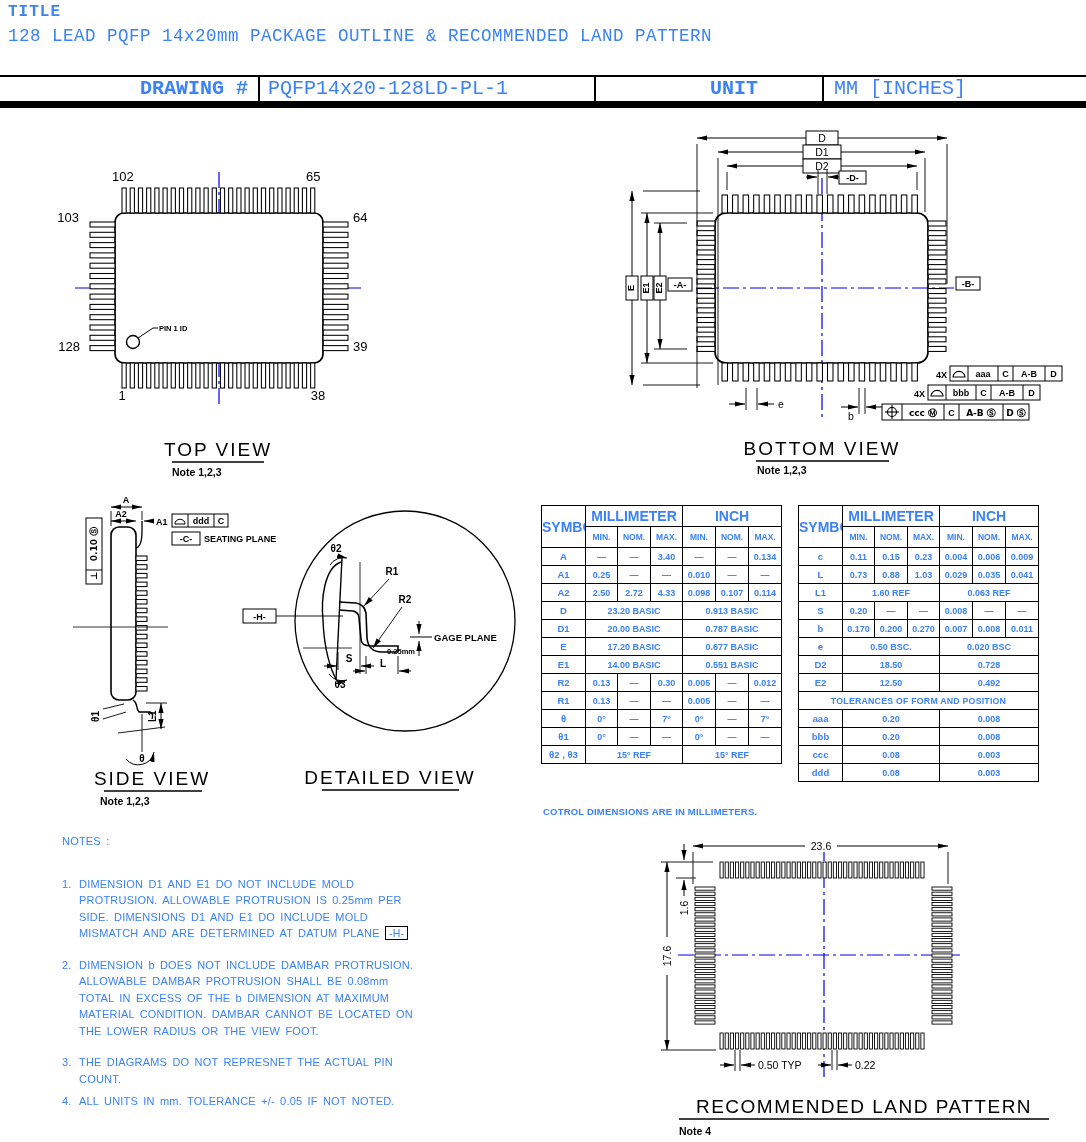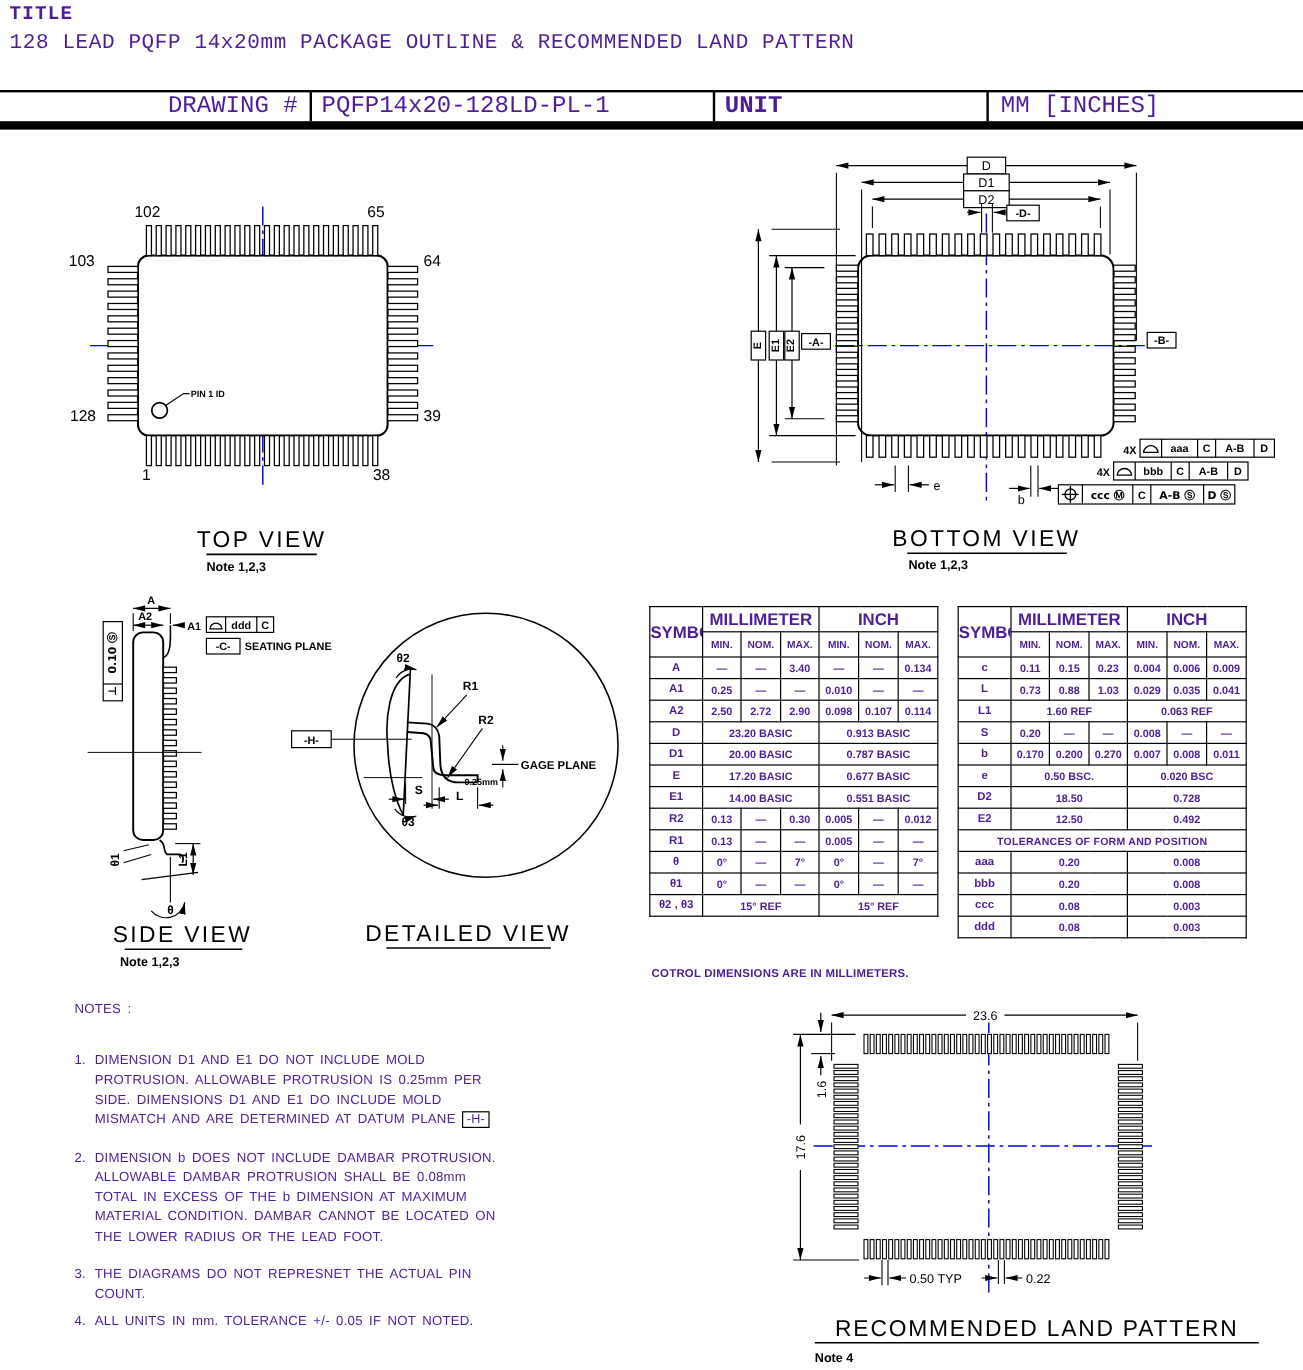--- a/index.html
+++ b/index.html
@@ -1,16 +1,16 @@
 <!DOCTYPE html>
 <html><head>
 <meta charset="utf-8">
 <style>
   html,body{margin:0;padding:0;background:#fff;}
-  #page{position:relative;width:1086px;height:1142px;background:#fff;font-family:"Liberation Sans",sans-serif;color:#4c1d95;overflow:hidden;}
+  #page{position:relative;width:1086px;height:1142px;background:#fff;font-family:"Liberation Sans",sans-serif;color:#3b82f6;overflow:hidden;}
   
   .mono{font-family:"Liberation Mono","DejaVu Sans Mono",monospace;}
   #title-label{position:absolute;left:8px;top:3px;font-size:16px;font-weight:700;letter-spacing:1px;}
   #title-line{position:absolute;left:8px;top:26px;font-size:17.5px;letter-spacing:0.5px;text-align:center;}
   .hline{position:absolute;background:#000;}
   .hcell{position:absolute;top:76px;height:25px;line-height:25px;font-size:20px;white-space:nowrap;}
   
   .dimtab-wrap{position:absolute;}
   table.dimtab{border-collapse:collapse;table-layout:fixed;width:240px;background:#fff;}
   table.dimtab td,table.dimtab th{border:1px solid #000;font:700 9px "Liberation Sans",sans-serif;text-align:center;padding:0;overflow:hidden;white-space:nowrap;}
@@ -46,23 +46,23 @@
 
 <div id="page">
 
   <div id="title-label" class="mono">TITLE</div>
   <div id="title-line" class="mono">128 LEAD PQFP 14x20mm PACKAGE OUTLINE &amp; RECOMMENDED LAND PATTERN</div>
   <div class="hline" style="left:0;top:75px;width:1086px;height:1.5px;"></div>
   <div class="hline" style="left:0;top:101px;width:1086px;height:7px;"></div>
   <div class="hline" style="left:258px;top:76px;width:1.5px;height:25px;"></div>
   <div class="hline" style="left:594px;top:76px;width:1.5px;height:25px;"></div>
   <div class="hline" style="left:822px;top:76px;width:1.5px;height:25px;"></div>
-  <div class="hcell mono" style="left:0;width:248px;text-align:right;font-weight:400;">DRAWING #</div>
+  <div class="hcell mono" style="left:0;width:248px;text-align:right;font-weight:700;">DRAWING #</div>
   <div class="hcell mono" style="left:268px;">PQFP14x20-128LD-PL-1</div>
-  <div class="hcell mono" style="left:604px;width:218px;text-align:left;font-weight:700;">UNIT</div>
+  <div class="hcell mono" style="left:625px;width:218px;text-align:center;font-weight:700;">UNIT</div>
   <div class="hcell mono" style="left:834px;">MM [INCHES]</div>
 
   <svg width="1086" height="1142" style="position:absolute;left:0;top:0;">
     <defs>
       <marker id="ma" markerUnits="userSpaceOnUse" markerWidth="11" markerHeight="8" refX="10" refY="4" orient="auto">
           <path d="M0,1.4 L10,4 L0,6.6 Z"></path>
         </marker>
       <marker id="mas" markerUnits="userSpaceOnUse" markerWidth="11" markerHeight="8" refX="0" refY="4" orient="auto">
           <path d="M10,1.4 L0,4 L10,6.6 Z"></path>
         </marker>
@@ -666,21 +666,21 @@
             <td>—</td>
             <td>—</td>
             <td>0.010</td>
             <td>—</td>
             <td>—</td>
           </tr>
           <tr>
             <td colspan="1" class="sym">A2</td>
             <td>2.50</td>
             <td>2.72</td>
-            <td>2.90</td>
+            <td>4.33</td>
             <td>0.098</td>
             <td>0.107</td>
             <td>0.114</td>
           </tr>
           <tr>
             <td colspan="1" class="sym">D</td>
             <td colspan="3">23.20 BASIC</td>
             <td colspan="3">0.913 BASIC</td>
           </tr>
           <tr>
@@ -854,21 +854,21 @@
   <div id="control-note">COTROL DIMENSIONS ARE IN MILLIMETERS.</div>
 
   <div id="notes">
     <div class="notes-h">NOTES :</div>
     <div class="note-item">
       <span class="nnum">1.</span>
       <span class="ntext"><span>DIMENSION D1 AND E1 DO NOT INCLUDE MOLD PROTRUSION. ALLOWABLE PROTRUSION IS 0.25mm PER SIDE. DIMENSIONS D1 AND E1 DO INCLUDE MOLD MISMATCH AND ARE DETERMINED AT DATUM PLANE</span> <span class="datumbox">-H-</span></span>
     </div>
     <div class="note-item">
       <span class="nnum">2.</span>
-      <span class="ntext">DIMENSION b DOES NOT INCLUDE DAMBAR PROTRUSION. ALLOWABLE DAMBAR PROTRUSION SHALL BE 0.08mm TOTAL IN EXCESS OF THE b DIMENSION AT MAXIMUM MATERIAL CONDITION. DAMBAR CANNOT BE LOCATED ON THE LOWER RADIUS OR THE LEAD FOOT.</span>
+      <span class="ntext">DIMENSION b DOES NOT INCLUDE DAMBAR PROTRUSION. ALLOWABLE DAMBAR PROTRUSION SHALL BE 0.08mm TOTAL IN EXCESS OF THE b DIMENSION AT MAXIMUM MATERIAL CONDITION. DAMBAR CANNOT BE LOCATED ON THE LOWER RADIUS OR THE VIEW FOOT.</span>
     </div>
     <div class="note-item">
       <span class="nnum">3.</span>
       <span class="ntext">THE DIAGRAMS DO NOT REPRESNET THE ACTUAL PIN COUNT.</span>
     </div>
     <div class="note-item tight">
       <span class="nnum">4.</span>
       <span class="ntext">ALL UNITS IN mm. TOLERANCE +/- 0.05 IF NOT NOTED.</span>
     </div>
   </div>

